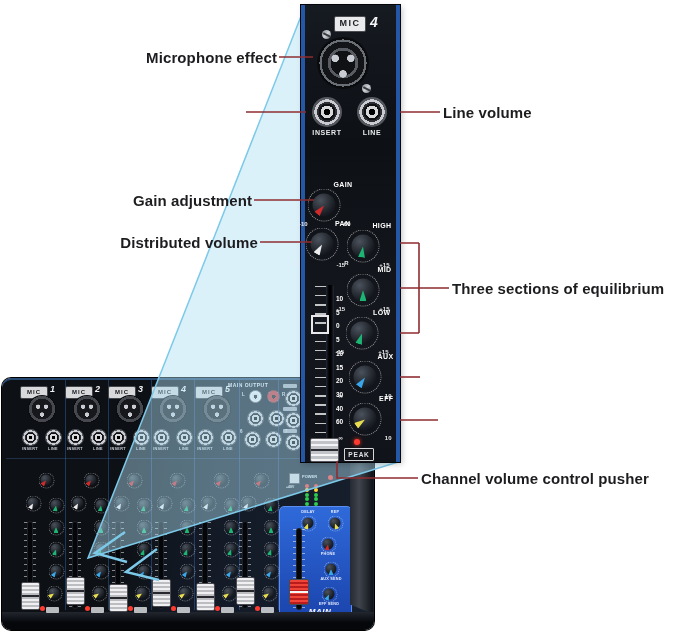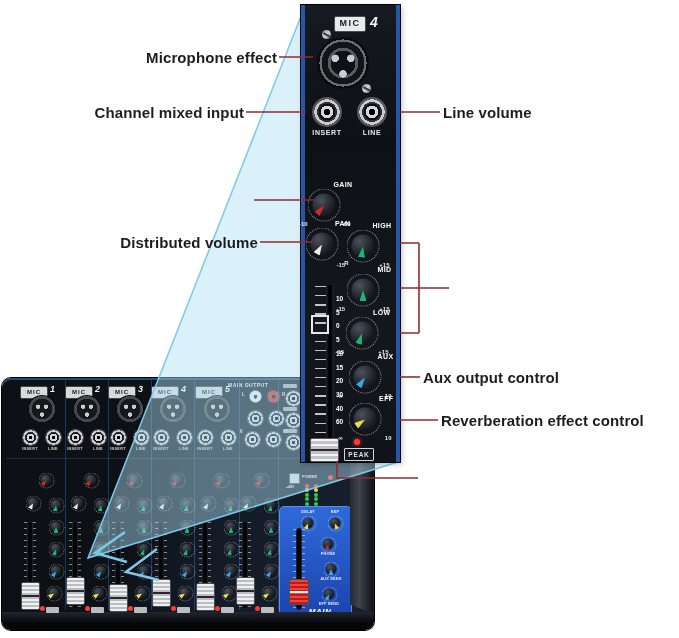--- a/index.html
+++ b/index.html
@@ -377,19 +377,19 @@
       <path d="M260 242 H312"></path>
       <path d="M400 112 H440"></path>
       <path d="M400 243 H419 M400 288 H419 M400 333 H419 M419 243 V333 M419 288 H449"></path>
       <path d="M400 377 H420"></path>
       <path d="M400 420 H438"></path>
       <path d="M337 461 V478 H418"></path>
     </g>
   </svg>
 
   <div class="ann" style="right:402px;top:48px">Microphone effect</div>
-  <div class="ann" style="right:435px;top:103px">Channel mixed input</div>
+  <div class="ann" style="right:427px;top:191px">Gain adjustment</div>
   <div class="ann" style="right:421px;top:233px">Distributed volume</div>
   <div class="ann" style="left:443px;top:103px">Line volume</div>
-  <div class="ann" style="left:423px;top:368px">Aux output control</div>
-  <div class="ann" style="left:441px;top:411px">Reverberation effect control</div>
+  <div class="ann" style="left:452px;top:279px">Three sections of equilibrium</div>
+  <div class="ann" style="left:421px;top:469px">Channel volume control pusher</div>
 
 </div>
 
 </body></html>

